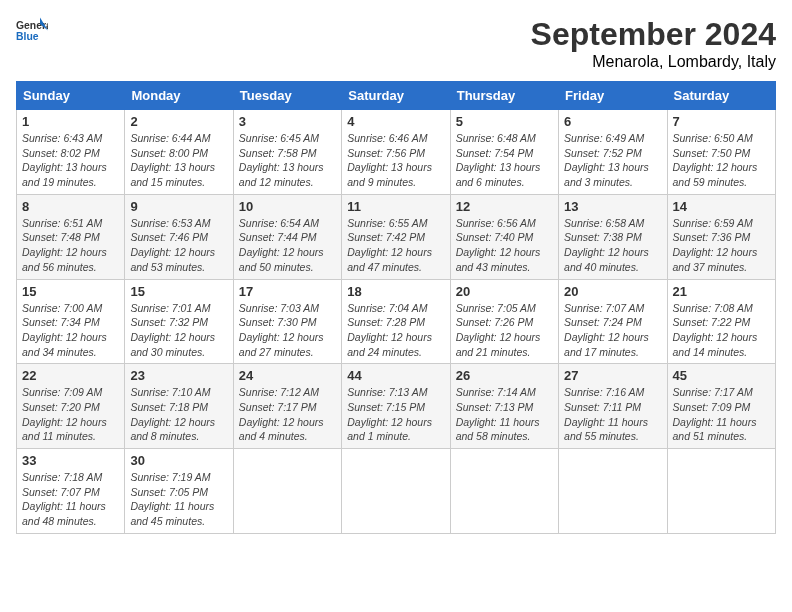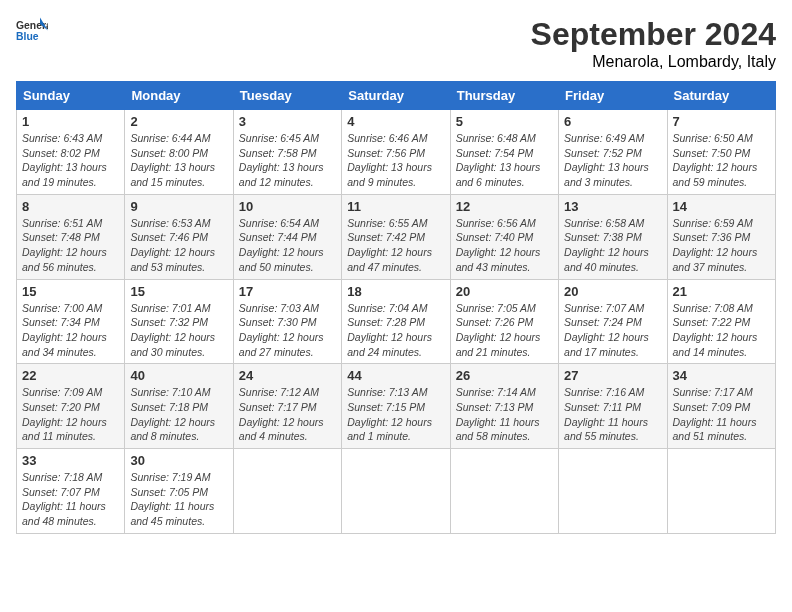--- a/index.html
+++ b/index.html
@@ -286,21 +286,21 @@
       <tr>
         <td>
         <span class="day-num">22</span>
         <div class="day-detail">
           Sunrise: 7:09 AM<br>
           Sunset: 7:20 PM<br>
           Daylight: 12 hours and 11 minutes.
         </div>
       </td>
         <td>
-        <span class="day-num">40</span>
+        <span class="day-num">23</span>
         <div class="day-detail">
           Sunrise: 7:10 AM<br>
           Sunset: 7:18 PM<br>
           Daylight: 12 hours and 8 minutes.
         </div>
       </td>
         <td>
         <span class="day-num">24</span>
         <div class="day-detail">
           Sunrise: 7:12 AM<br>
@@ -326,21 +326,21 @@
       </td>
         <td>
         <span class="day-num">27</span>
         <div class="day-detail">
           Sunrise: 7:16 AM<br>
           Sunset: 7:11 PM<br>
           Daylight: 11 hours and 55 minutes.
         </div>
       </td>
         <td>
-        <span class="day-num">34</span>
+        <span class="day-num">45</span>
         <div class="day-detail">
           Sunrise: 7:17 AM<br>
           Sunset: 7:09 PM<br>
           Daylight: 11 hours and 51 minutes.
         </div>
       </td>
       </tr>
       <tr>
         <td>
         <span class="day-num">33</span>

